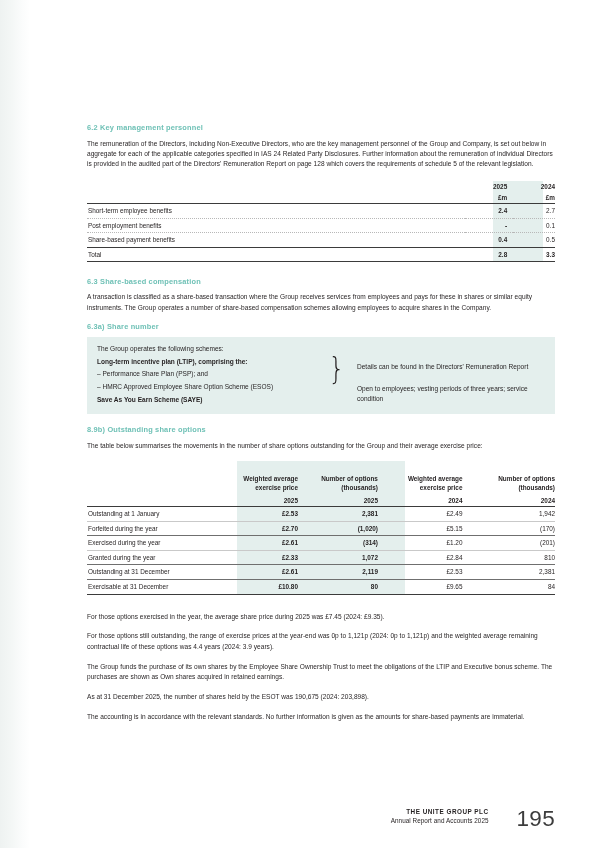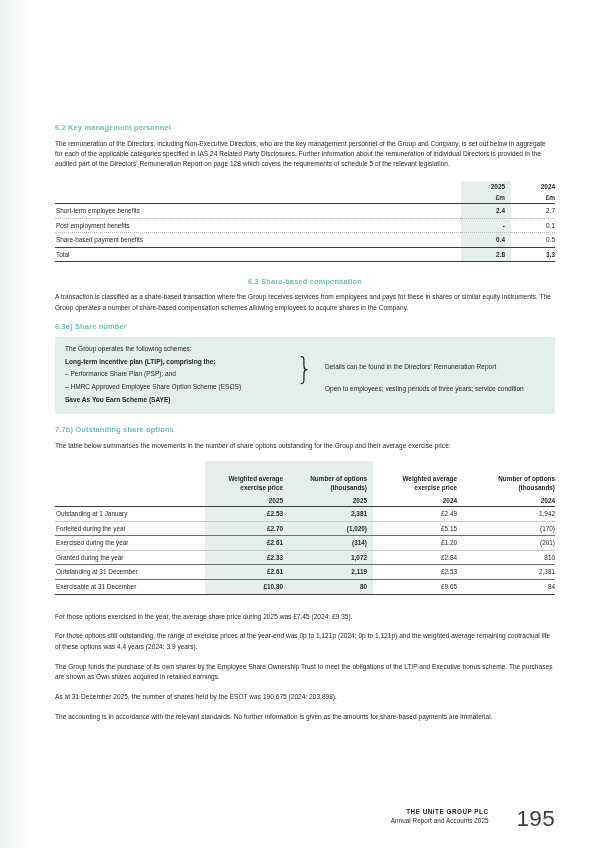--- a/index.html
+++ b/index.html
@@ -22,32 +22,32 @@
     width: 30px; height: 848px;
     background: linear-gradient(to right, #eef2f1 0%, #f4f7f6 40%, #fbfcfc 75%, #ffffff 100%);
     pointer-events: none;
   }
   .page {
     position: absolute;
     left: 0; top: 0;
     width: 600px;
     height: 848px;
     box-sizing: border-box;
-    padding: 0 45px 0 55px;
+    padding: 0 45px 0 87px;
   }
 
   
   .h-sub {
     color: #6fc1b6;
     font-size: 7.4px;
     font-weight: bold;
     letter-spacing: 0.18px;
     margin: 0;
   }
-  .h-sub.mt { margin-top: 14.5px; text-align: center; }
+  .h-sub.mt { margin-top: 14.5px; }
 
   p.body {
     font-size: 6.55px;
     line-height: 10.35px;
     margin: 6.5px 0 0 0;
     color: #231f20;
     letter-spacing: 0.02px;
     text-align: left;
   }
 
@@ -302,21 +302,21 @@
       <div class="sg-brace">
         <span class="brace-glyph">}</span>
       </div>
       <div class="sg-right">
         <div class="sg-r1">Details can be found in the Directors' Remuneration Report</div>
         <div class="sg-r2">Open to employees; vesting periods of three years; service condition</div>
       </div>
     </div>
   </div>
 
-  <h3 class="h-sub" style="margin-top:11px;">7.7b) Outstanding share options</h3>
+  <h3 class="h-sub" style="margin-top:11px;">8.9b) Outstanding share options</h3>
   <p class="body">The table below summarises the movements in the number of share options outstanding for the Group and their average exercise price:</p>
 
   <div class="t2-wrap">
     <div class="t2-band"></div>
     <table class="t2">
       <colgroup>
         <col class="c-label">
           <col class="c-a">
           <col class="c-b">
           <col class="c-c">

